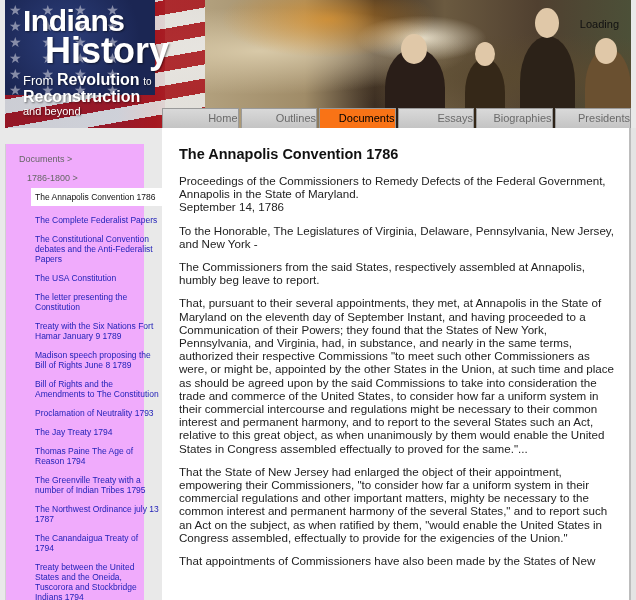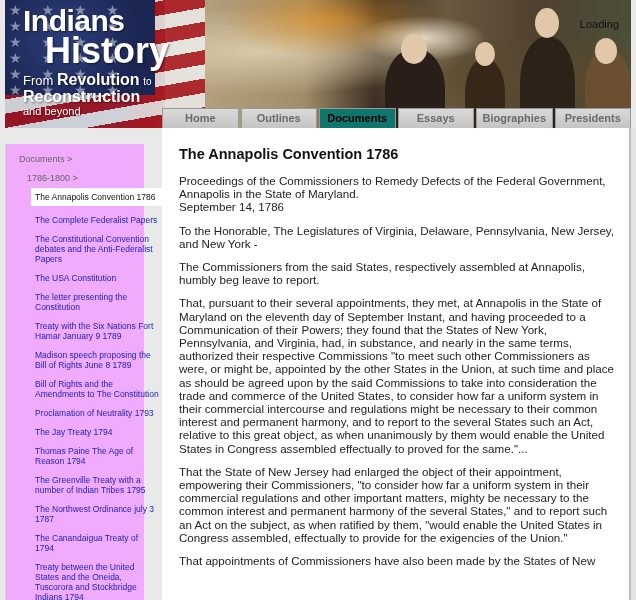--- a/index.html
+++ b/index.html
@@ -43,23 +43,23 @@
   .logo .l3 small { font-size: 10px; }
   .logo .l4 { font-size: 16px; font-weight: bold; line-height: 16px; }
   .logo .l5 { font-size: 11px; line-height: 13px; }
 
   .loading { position: absolute; right: 12px; top: 1px; font-size: 11px; color: #111; margin-top: 17px; }
 
   .tabs { position: absolute; left: 162px; top: 108px; width: 469px; height: 20px; display: flex; gap: 2px; }
   .tab {
     flex: 1; height: 20px; background: linear-gradient(#d9d9d9, #c4c4c4);
     border: 1px solid #9a9a9a; border-bottom: none;
-    font-size: 11px; font-weight: bold; color: #6a6a6a; text-align: center; line-height: 19px;
+    font-size: 11px; font-weight: normal; color: #6a6a6a; text-align: right; line-height: 19px;
   }
-  .tab.active { background: #0f766e; color: #000; height: 21px; }
+  .tab.active { background: #f97316; color: #000; height: 21px; }
 
   .sidebar { position: absolute; left: 5px; top: 144px; width: 139px; height: 472px; background: #f0abfc; border-left: 1px solid #d0d0d0; }
   .crumb { position: absolute; font-size: 9px; color: #666; }
   .side-list { position: absolute; left: 25px; top: 44px; width: 132px; }
   .side-item { display: block; font-size: 8.5px; line-height: 10px; color: #2323b8; padding: 3px 4px 6px 4px; }
   .side-item.current { background: #fff; color: #111; padding: 4px 4px 4px 4px; margin-bottom: 6px; }
 
   .content { position: absolute; left: 162px; top: 128px; width: 469px; height: 472px; background: #fff; border-right: 2px solid #bdbdbd; padding: 18px 12px 0 17px; overflow: hidden; }
   .title { font-size: 14.5px; font-weight: bold; color: #111; margin-bottom: 12px; }
   .para { font-size: 11.6px; line-height: 13.2px; color: #222; margin-bottom: 10px; }
@@ -112,21 +112,21 @@
     <a class="side-item">The Constitutional Convention debates and the Anti-Federalist Papers</a>
     <a class="side-item">The USA Constitution</a>
     <a class="side-item">The letter presenting the Constitution</a>
     <a class="side-item">Treaty with the Six Nations Fort Hamar January 9 1789</a>
     <a class="side-item">Madison speech proposing the Bill of Rights June 8 1789</a>
     <a class="side-item">Bill of Rights and the Amendments to The Constitution</a>
     <a class="side-item">Proclamation of Neutrality 1793</a>
     <a class="side-item">The Jay Treaty 1794</a>
     <a class="side-item">Thomas Paine The Age of Reason 1794</a>
     <a class="side-item">The Greenville Treaty with a number of Indian Tribes 1795</a>
-    <a class="side-item">The Northwest Ordinance july 3 1787</a>
+    <a class="side-item">The Northwest Ordinance july 13 1787</a>
     <a class="side-item">The Canandaigua Treaty of 1794</a>
     <a class="side-item">Treaty between the United States and the Oneida, Tuscorora and Stockbridge Indians 1794</a>
   </div>
 </div>
 
 <div class="content">
   <h1 class="title">The Annapolis Convention 1786</h1>
   <p class="para">
     <span>Proceedings of the Commissioners to Remedy Defects of the Federal Government, Annapolis in the State of Maryland.</span><br>
     <span>September 14, 1786</span>

